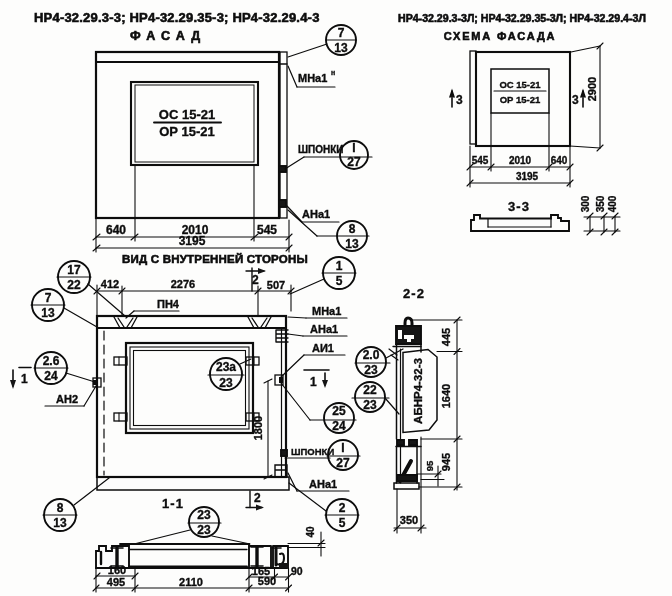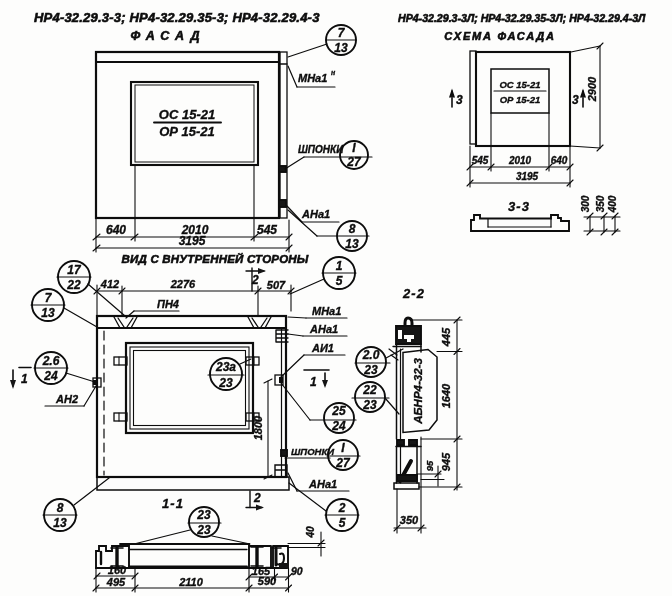--- a/index.html
+++ b/index.html
@@ -1,16 +1,16 @@
 <!DOCTYPE html>
 <html><head>
 <meta charset="utf-8">
 <style>
   html,body{margin:0;padding:0;background:#ffffff;}
-  .page{width:672px;height:596px;position:relative;background:#fdfdfc;font-style:italic;}
+  .page{width:672px;height:596px;position:relative;background:#fdfdfc;}
   svg{position:absolute;top:0;left:0;}
   text{font-family:"Liberation Sans", sans-serif;font-weight:bold;fill:#0d0d0d;stroke:#0d0d0d;stroke-width:0.35;}
 </style>
 </head>
 <body>
 <div class="page">
 <svg width="672" height="596" viewBox="0 0 672 596" fill="none" stroke-linecap="round">
 <g stroke="#0d0d0d" stroke-width="1.9">
 
 <text x="34" y="22" font-size="13" letter-spacing="0.2" style="stroke-width:0.6">НР4-32.29.3-3; НР4-32.29.35-3; НР4-32.29.4-3</text>

